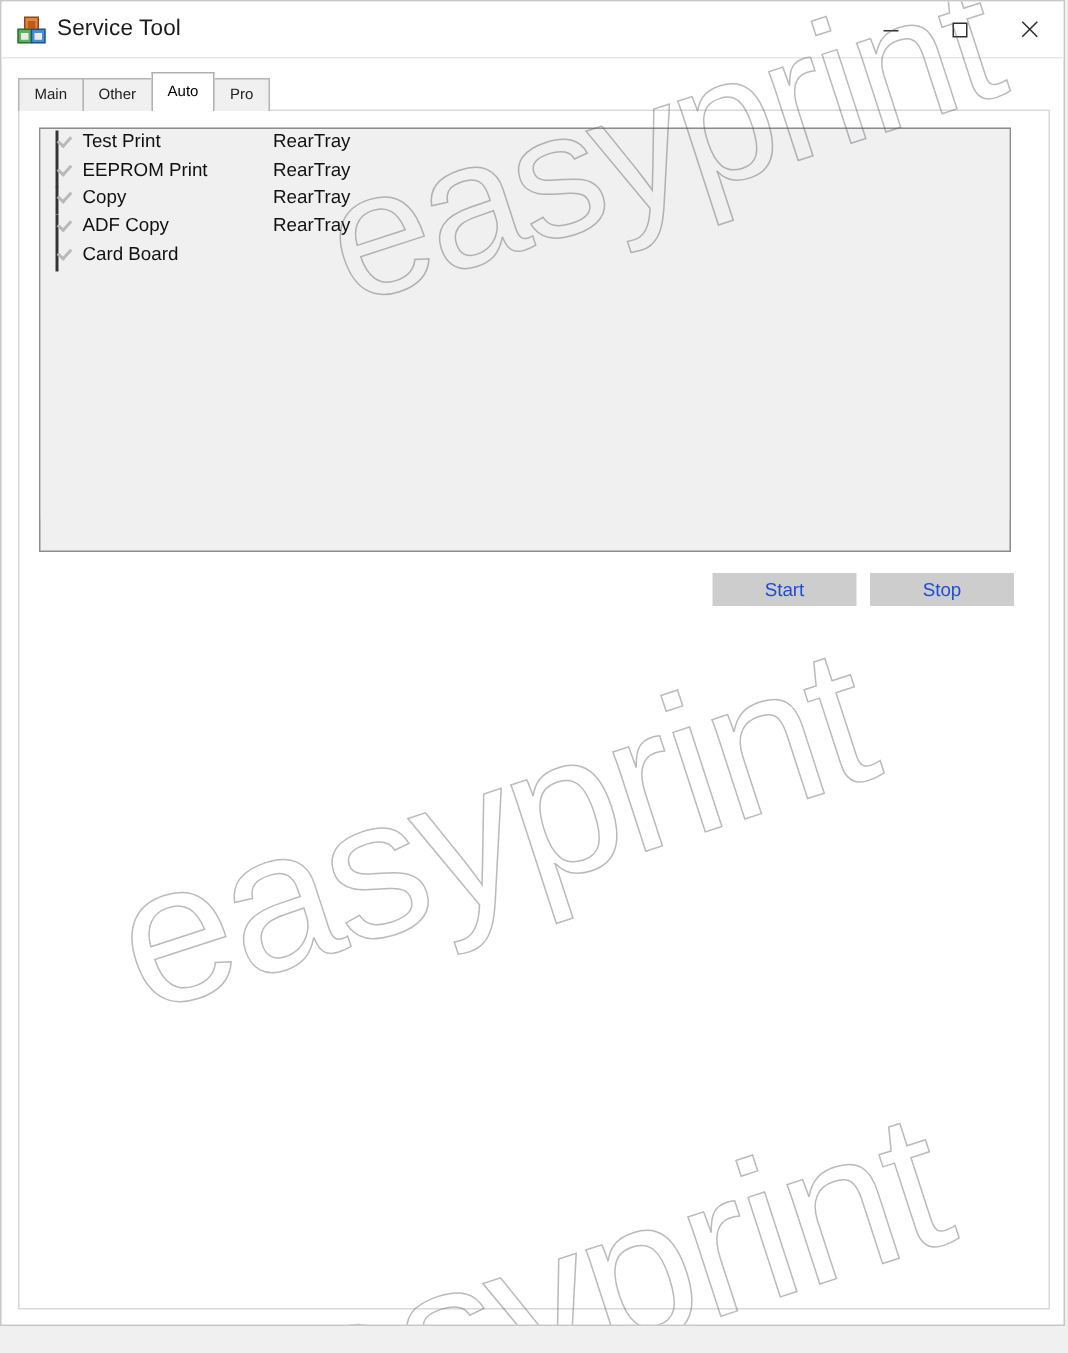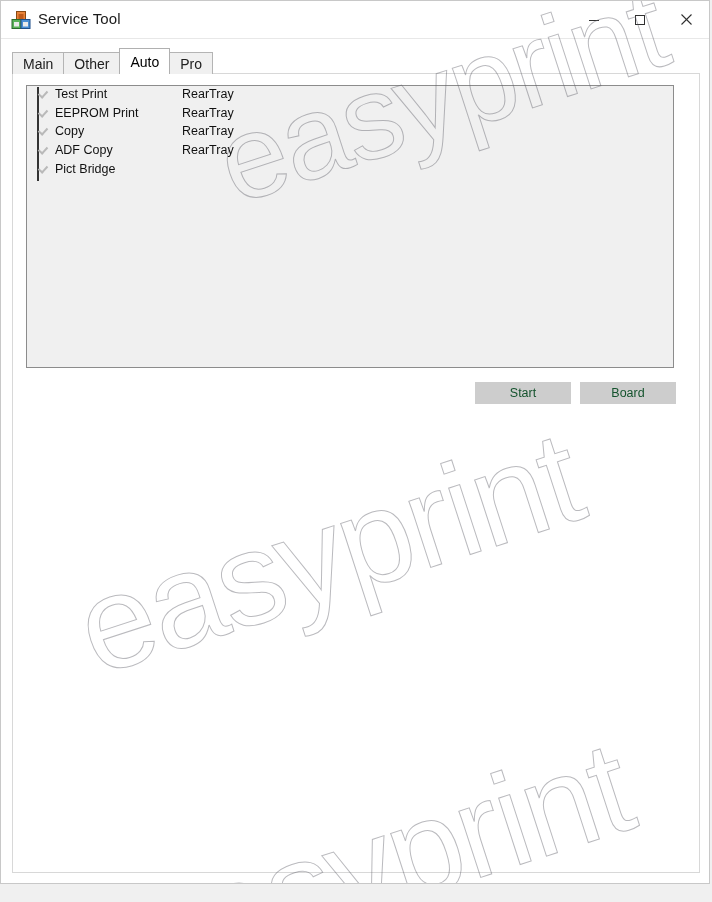--- a/index.html
+++ b/index.html
@@ -76,21 +76,21 @@
     height: 25px;
     display: flex;
     align-items: flex-end;
     z-index: 4;
   }
   .tab {
     height: 22px;
     padding: 0 10px;
     display: flex;
     align-items: center;
-    font-size: 14px;
+    font-size: 10px;
     color: #202020;
     background: #f0f0f0;
     border: 1px solid #b4b4b4;
     border-bottom: none;
     margin-right: -1px;
     box-sizing: border-box;
     white-space: nowrap;
   }
   .tab.selected {
     background: #ffffff;
@@ -210,21 +210,21 @@
 
   
   .actbtn {
     position: absolute;
     top: 308px;
     width: 96px;
     height: 22px;
     background: #cdcdcd;
     border: none;
     font-size: 12.5px;
-    color: #14532d;
+    color: #1d4ed8;
     font-family: "Liberation Sans", sans-serif;
     padding: 0;
     text-align: center;
     line-height: 22px;
   }
   #btn-start { left: 462px; }
   #btn-stop  { left: 567px; }
 
   
   .wm {
@@ -335,33 +335,33 @@
 
         <div class="grid-row">
           <span class="cb-wrap"><span class="checkbox checked"></span></span>
           <span class="cell-op">ADF Copy</span>
           <span class="cell-p1">RearTray</span>
           <span class="cell-p2"></span>
         </div>
 
 
 
-
-        <div class="grid-row">
-          <span class="cb-wrap"><span class="checkbox checked"></span></span>
-          <span class="cell-op">Pict Bridge</span>
+        <div class="grid-row">
+          <span class="cb-wrap"><span class="checkbox checked"></span></span>
+          <span class="cell-op">Card Board</span>
           <span class="cell-p1"></span>
           <span class="cell-p2"></span>
         </div>
+
 
       </div>
     </div>
 
     <button class="actbtn" id="btn-start">Start</button>
-    <button class="actbtn" id="btn-stop">Board</button>
+    <button class="actbtn" id="btn-stop">Stop</button>
 
   </div>
 
   <div class="wm" id="wm1">easyprint</div>
   <div class="wm" id="wm2">easyprint</div>
   <div class="wm" id="wm3">easyprint</div>
 
 </div>
 
 </body></html>

